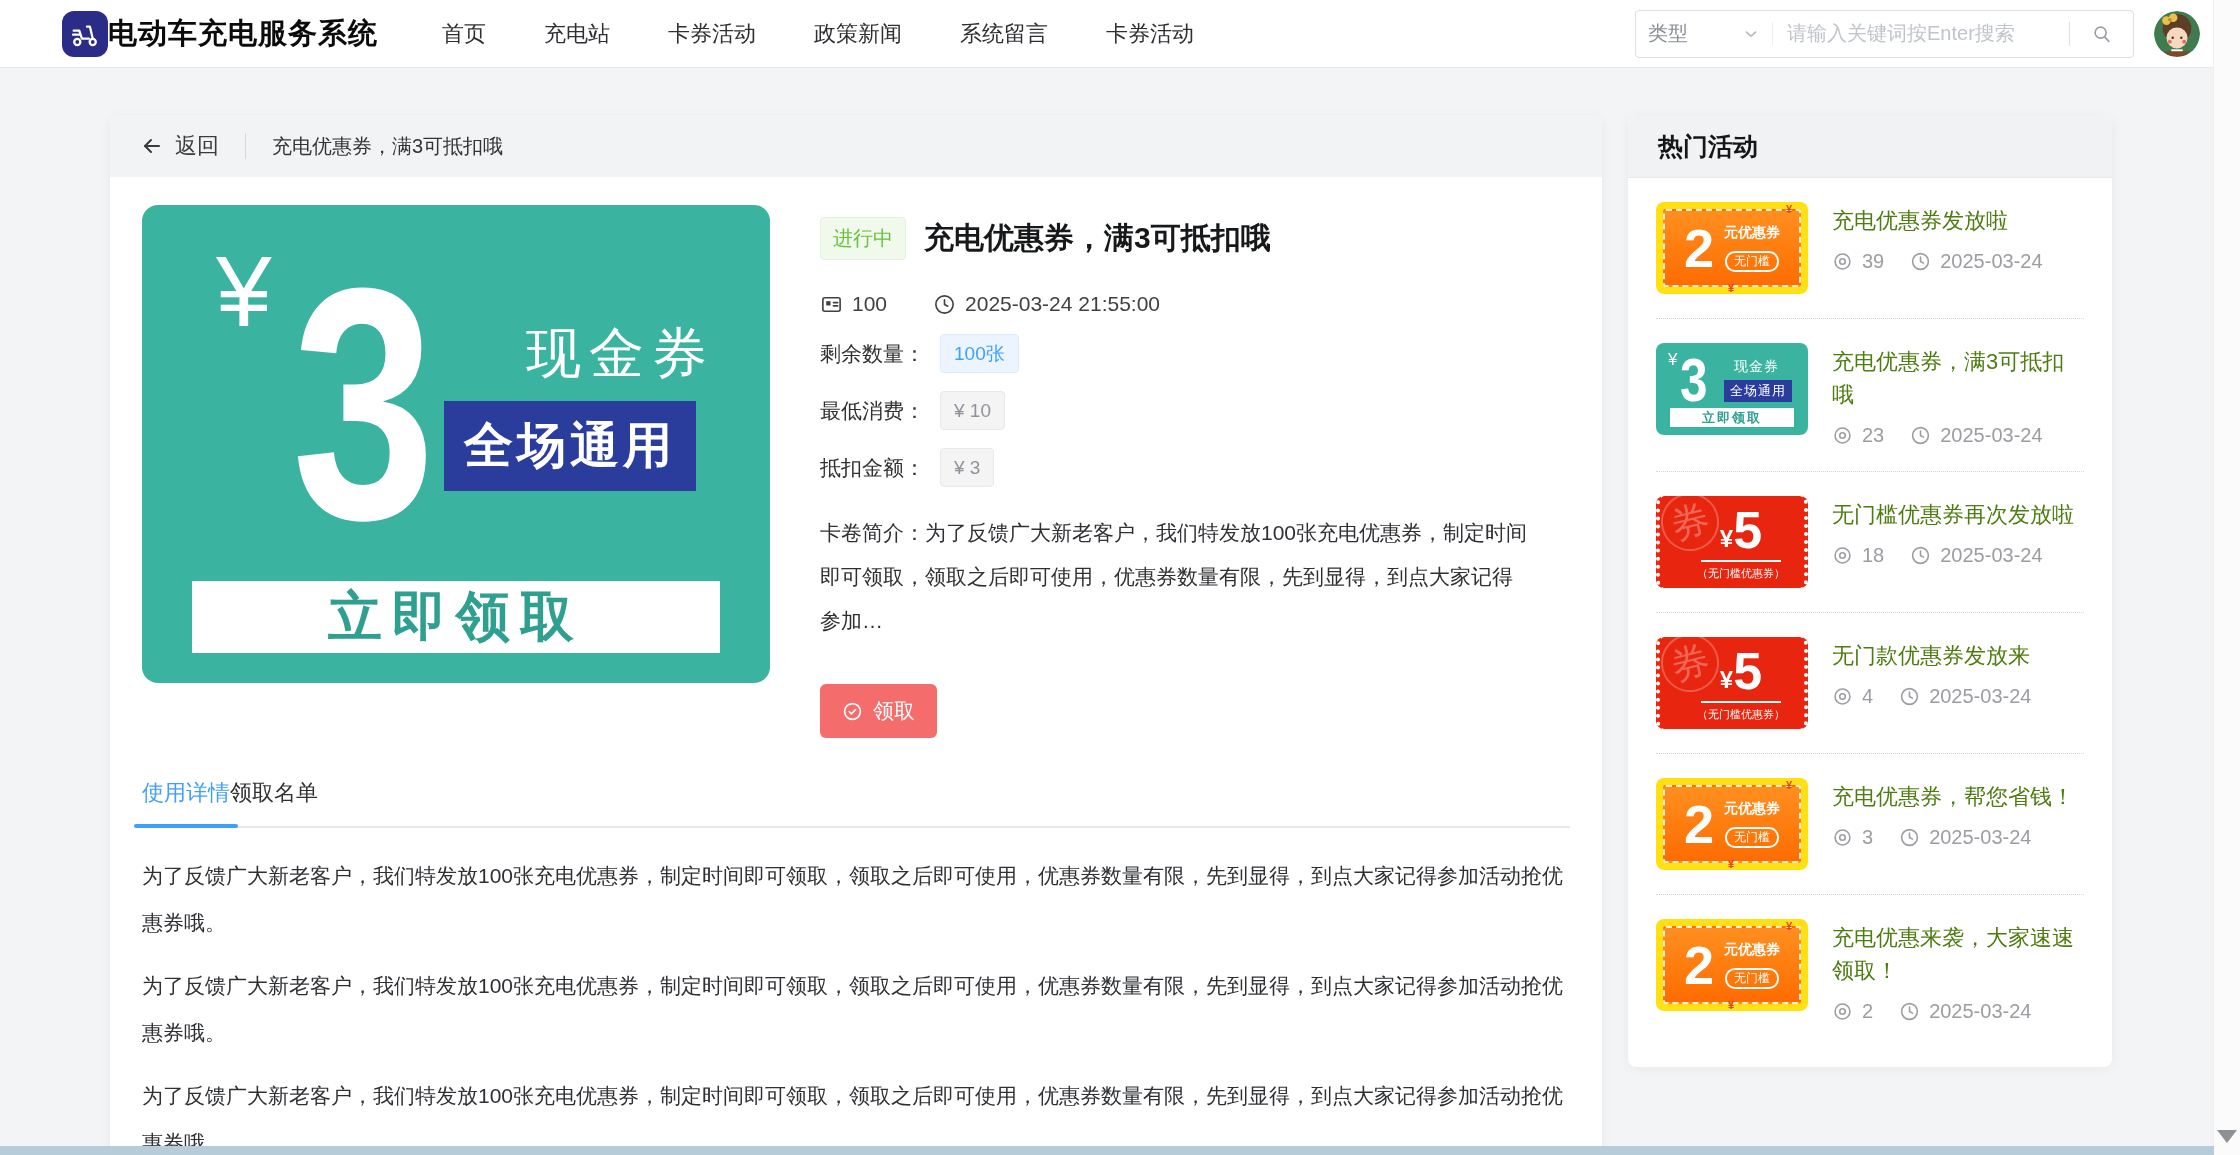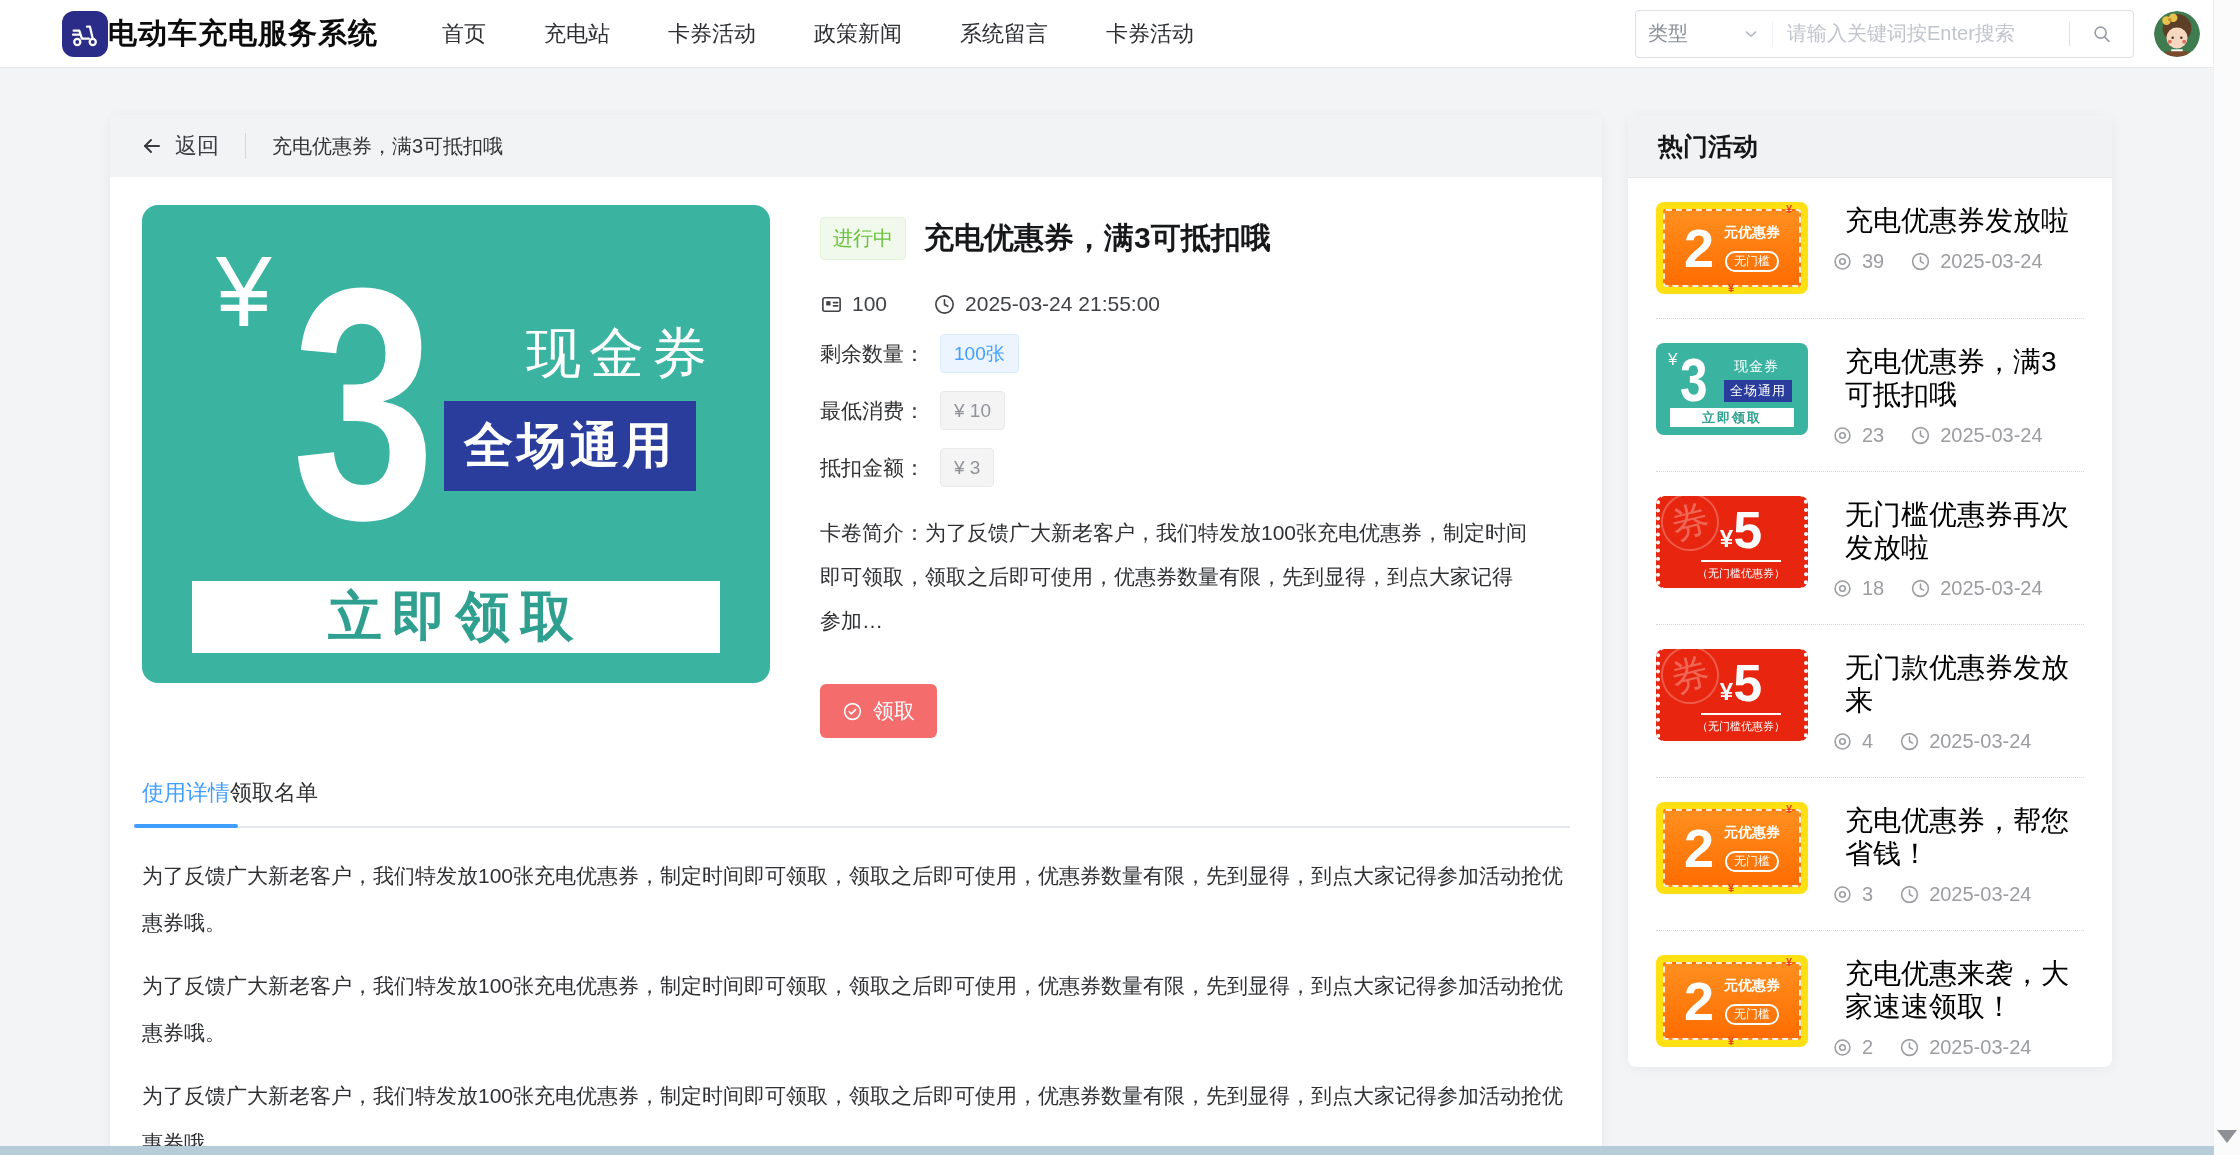--- a/index.html
+++ b/index.html
@@ -76,21 +76,21 @@
   
   .side-card{position:absolute;left:1628px;top:115px;width:484px;height:952px;background:#fff;
     border-radius:8px;box-shadow:0 2px 12px rgba(0,0,0,.05);overflow:hidden;}
   .side-head{height:62px;background:#f1f2f4;display:flex;align-items:center;padding:0 30px;
     font-size:25px;font-weight:800;color:#151618;border-bottom:1px solid #e8e9eb;border-radius:8px 8px 0 0;}
   .hot-list{padding:0 28px;}
   .hot-item{display:flex;align-items:flex-start;padding:24px 0;cursor:pointer;}
   .hot-item + .hot-item{border-top:1px dotted #d6d7d9;}
   .hot-thumb-slot{width:152px;height:92px;flex-shrink:0;}
   .hot-body{margin-left:24px;min-width:0;padding-top:2px;}
-  .hot-title{font-size:28px;color:#000000;line-height:33px;margin-left:13px;}
+  .hot-title{font-size:22px;color:#4d7c0f;line-height:33px;}
   .hot-meta{display:flex;align-items:center;gap:26px;margin-top:13px;color:#9b9da1;font-size:20px;}
 
   
   .th{width:152px;height:92px;border-radius:8px;position:relative;overflow:hidden;box-sizing:border-box;}
   .th-orange{background:#ffe013;padding:7px;}
   .th-o-inner{height:100%;box-sizing:border-box;background:linear-gradient(180deg,#ff8f1f,#ff6c00);
     border:2px dashed rgba(255,255,255,.85);border-radius:3px;display:flex;align-items:center;
     justify-content:center;gap:10px;}
   .th-o-amount{font-size:54px;font-weight:800;color:#fff;line-height:1;}
   .th-o-right{display:flex;flex-direction:column;align-items:center;gap:9px;}

